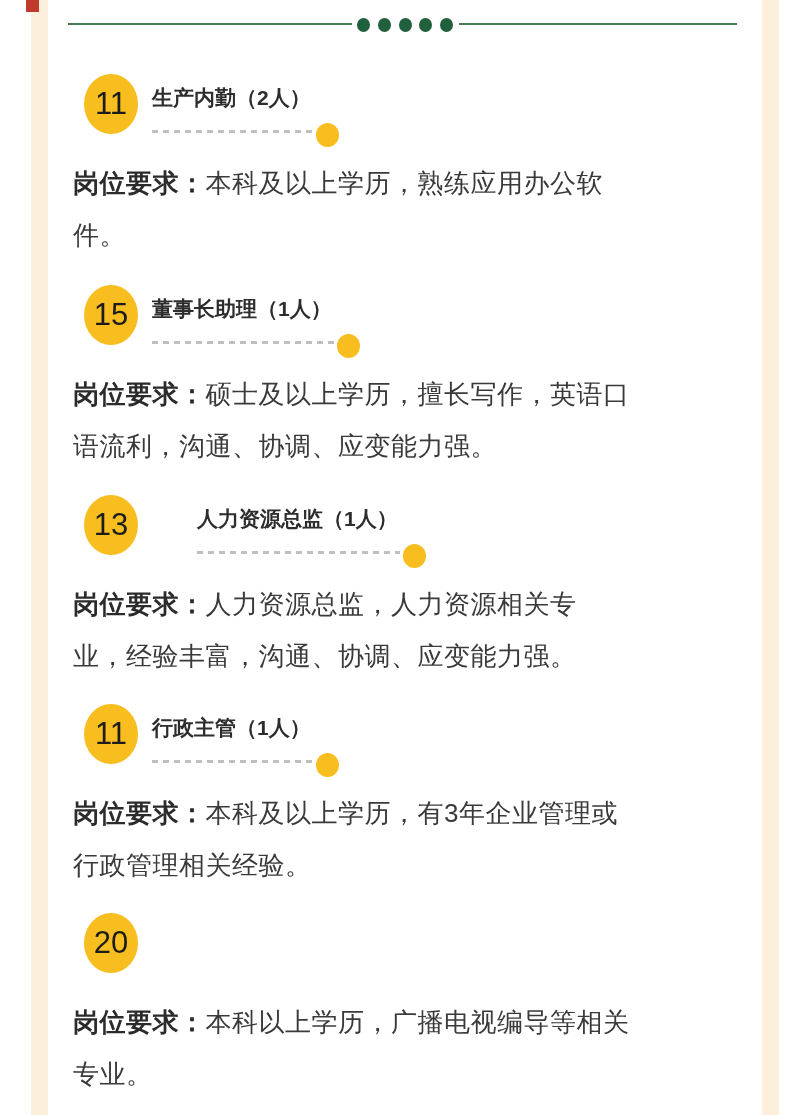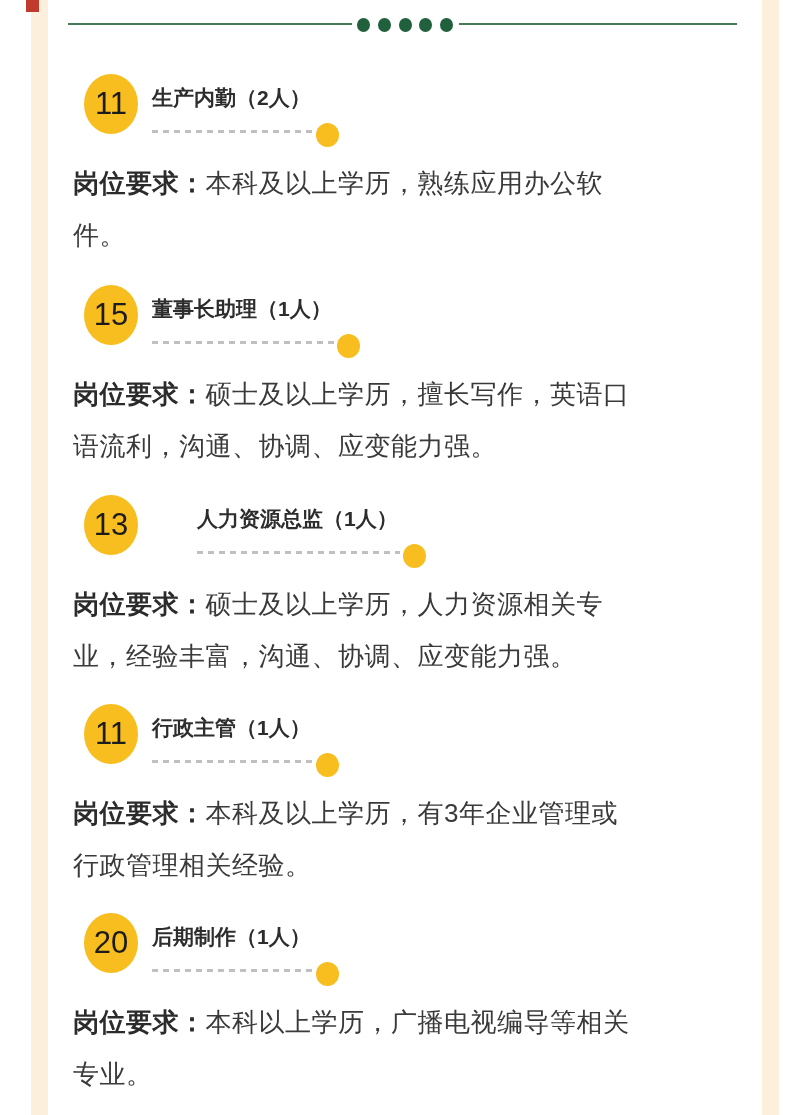--- a/index.html
+++ b/index.html
@@ -143,21 +143,21 @@
       <div class="badge">
         <span>13</span>
       </div>
       <div class="title-block">
         <h2 class="job-title">人力资源总监（1人）</h2>
         <div class="dash-row">
           <div class="dashes"></div>
           <div class="end-dot"></div>
         </div>
       </div>
-      <p class="req"><strong>岗位要求：</strong><span>硕士及以上学历，人力资源相关专
+      <p class="req"><strong>岗位要求：</strong><span>人力资源总监，人力资源相关专
 业，经验丰富，沟通、协调、应变能力强。</span></p>
     </section>
 
     <section class="job">
       <div class="badge">
         <span>11</span>
       </div>
       <div class="title-block">
         <h2 class="job-title">行政主管（1人）</h2>
         <div class="dash-row">
@@ -166,25 +166,18 @@
         </div>
       </div>
       <p class="req"><strong>岗位要求：</strong><span>本科及以上学历，有3年企业管理或
 行政管理相关经验。</span></p>
     </section>
 
     <section class="job">
       <div class="badge">
         <span>20</span>
       </div>
-      <div class="title-block">
-        <h2 class="job-title">后期制作（1人）</h2>
-        <div class="dash-row">
-          <div class="dashes"></div>
-          <div class="end-dot"></div>
-        </div>
-      </div>
       <p class="req"><strong>岗位要求：</strong><span>本科以上学历，广播电视编导等相关
 专业。</span></p>
     </section>
 
   </div>
 </div>
 
 </body></html>

